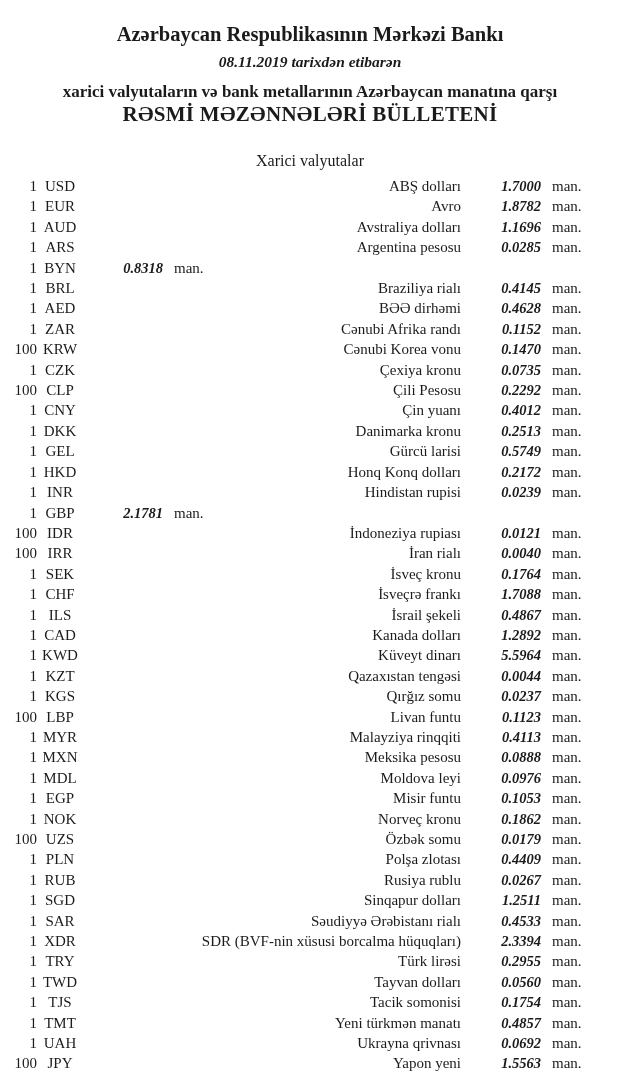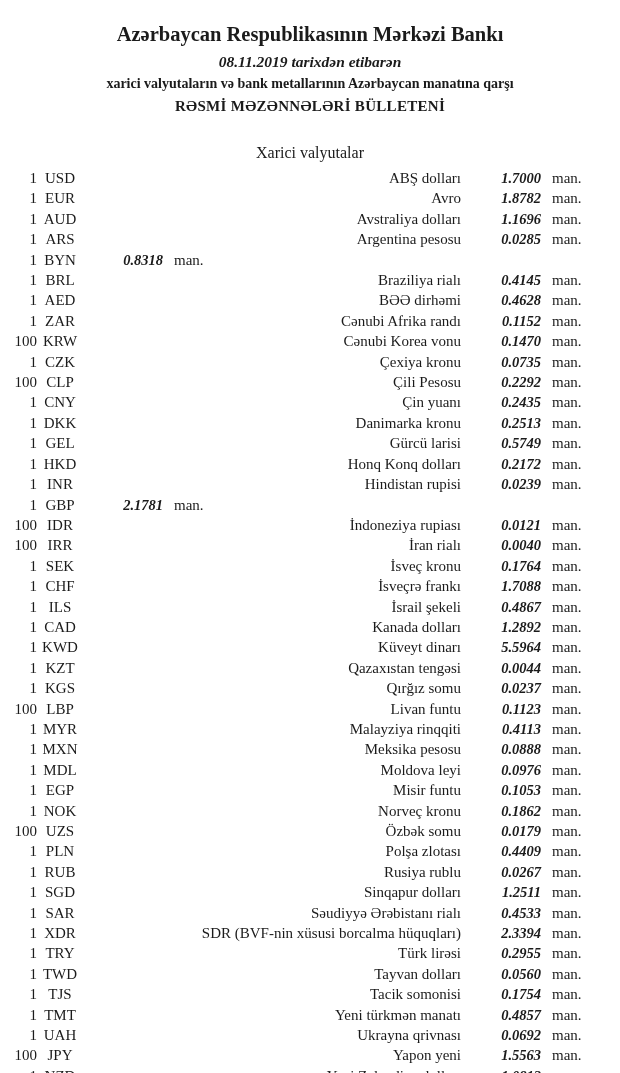--- a/index.html
+++ b/index.html
@@ -22,28 +22,28 @@
     font-weight: bold;
   }
   .date-line {
     margin-top: 5px;
     font-size: 15.5px;
     line-height: 20px;
     font-weight: bold;
     font-style: italic;
   }
   .subject-line {
-    margin-top: 2px;
-    font-size: 14px;
+    margin-top: 10px;
+    font-size: 17px;
     line-height: 20px;
     font-weight: bold;
   }
   .bulletin-line {
     margin-top: 2px;
-    font-size: 15px;
+    font-size: 21px;
     line-height: 20px;
     font-weight: bold;
     letter-spacing: 0.3px;
   }
   .section-title {
     margin-top: 27px;
     text-align: center;
     font-size: 16px;
     line-height: 20px;
     font-weight: normal;
@@ -189,21 +189,21 @@
       <span class="code">CLP</span>
       <span class="name">Çili Pesosu</span>
       <span class="rate">0.2292</span>
       <span class="unit">man.</span>
     </div>
 
     <div class="row">
       <span class="amt">1</span>
       <span class="code">CNY</span>
       <span class="name">Çin yuanı</span>
-      <span class="rate">0.2435</span>
+      <span class="rate">0.4012</span>
       <span class="unit">man.</span>
     </div>
 
     <div class="row">
       <span class="amt">1</span>
       <span class="code">DKK</span>
       <span class="name">Danimarka kronu</span>
       <span class="rate">0.2513</span>
       <span class="unit">man.</span>
     </div>

